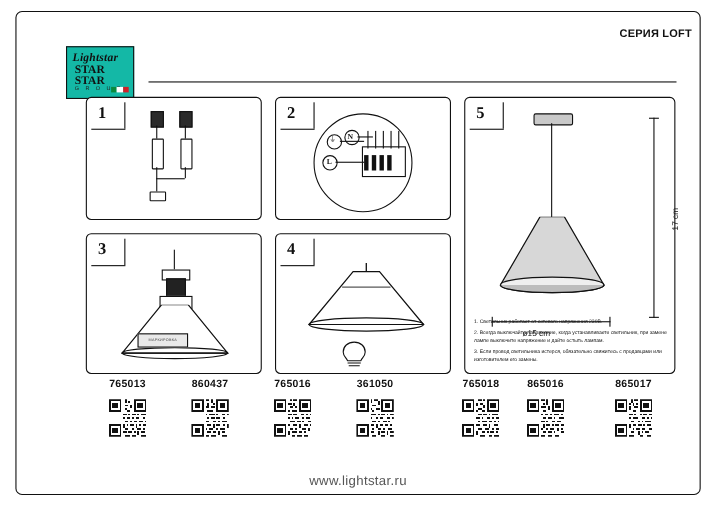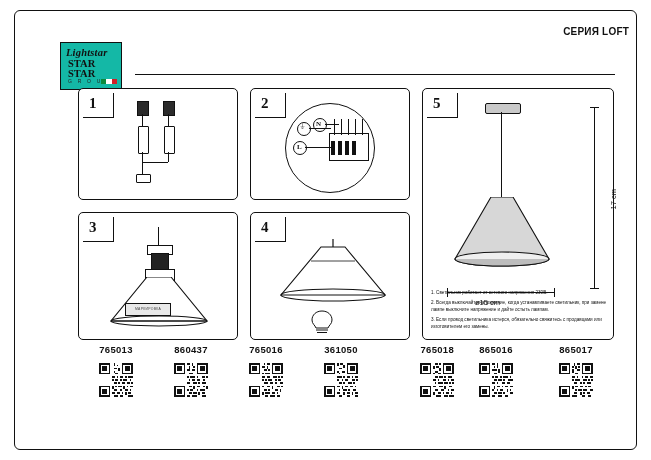--- a/index.html
+++ b/index.html
@@ -265,13 +265,16 @@
     </div>
     <div class="codecell" style="left:460px;">
       <div class="lbl">865017</div>
       <svg class="qr" viewBox="0 0 21 21" shape-rendering="crispEdges">
         <rect width="21" height="21" fill="#fff"></rect>
         <path fill="#111" d="M0 0h7v7h-7zM1 1v5h5v-5z M2 2h3v3h-3z M14 0h7v7h-7zM15 1v5h5v-5z M16 2h3v3h-3z M0 14h7v7h-7zM1 15v5h5v-5z M2 16h3v3h-3z M9 0h1v2h-1z M11 0h2v1h-2z M8 2h1v1h-1z M10 2h1v2h-1z M12 2h1v1h-1z M8 4h1v2h-1z M11 4h2v1h-2z M10 6h2v1h-2z M8 8h2v1h-2z M11 8h1v1h-1z M14 8h1v1h-1z M16 8h2v1h-2z M19 8h2v1h-2z M8 10h1v1h-1z M10 10h3v1h-3z M15 10h2v1h-2z M18 10h1v1h-1z M20 10h1v1h-1z M9 12h2v1h-2z M13 12h1v1h-1z M15 12h1v1h-1z M17 12h3v1h-3z M8 14h1v2h-1z M10 14h2v1h-2z M13 14h2v1h-2z M16 14h1v1h-1z M18 14h2v1h-2z M10 16h1v1h-1z M12 16h2v1h-2z M15 16h2v1h-2z M19 16h2v1h-2z M9 18h2v1h-2z M13 18h1v2h-1z M15 18h1v1h-1z M17 18h2v1h-2z M8 20h3v1h-3z M14 20h2v1h-2z M18 20h2v1h-2z"></path>
       </svg>
     </div>
   </div>
 
+  <div class="site">
+    <span class="dim">www.lightstar.ru</span>
+  </div>
 </div>
 
 </body></html>

